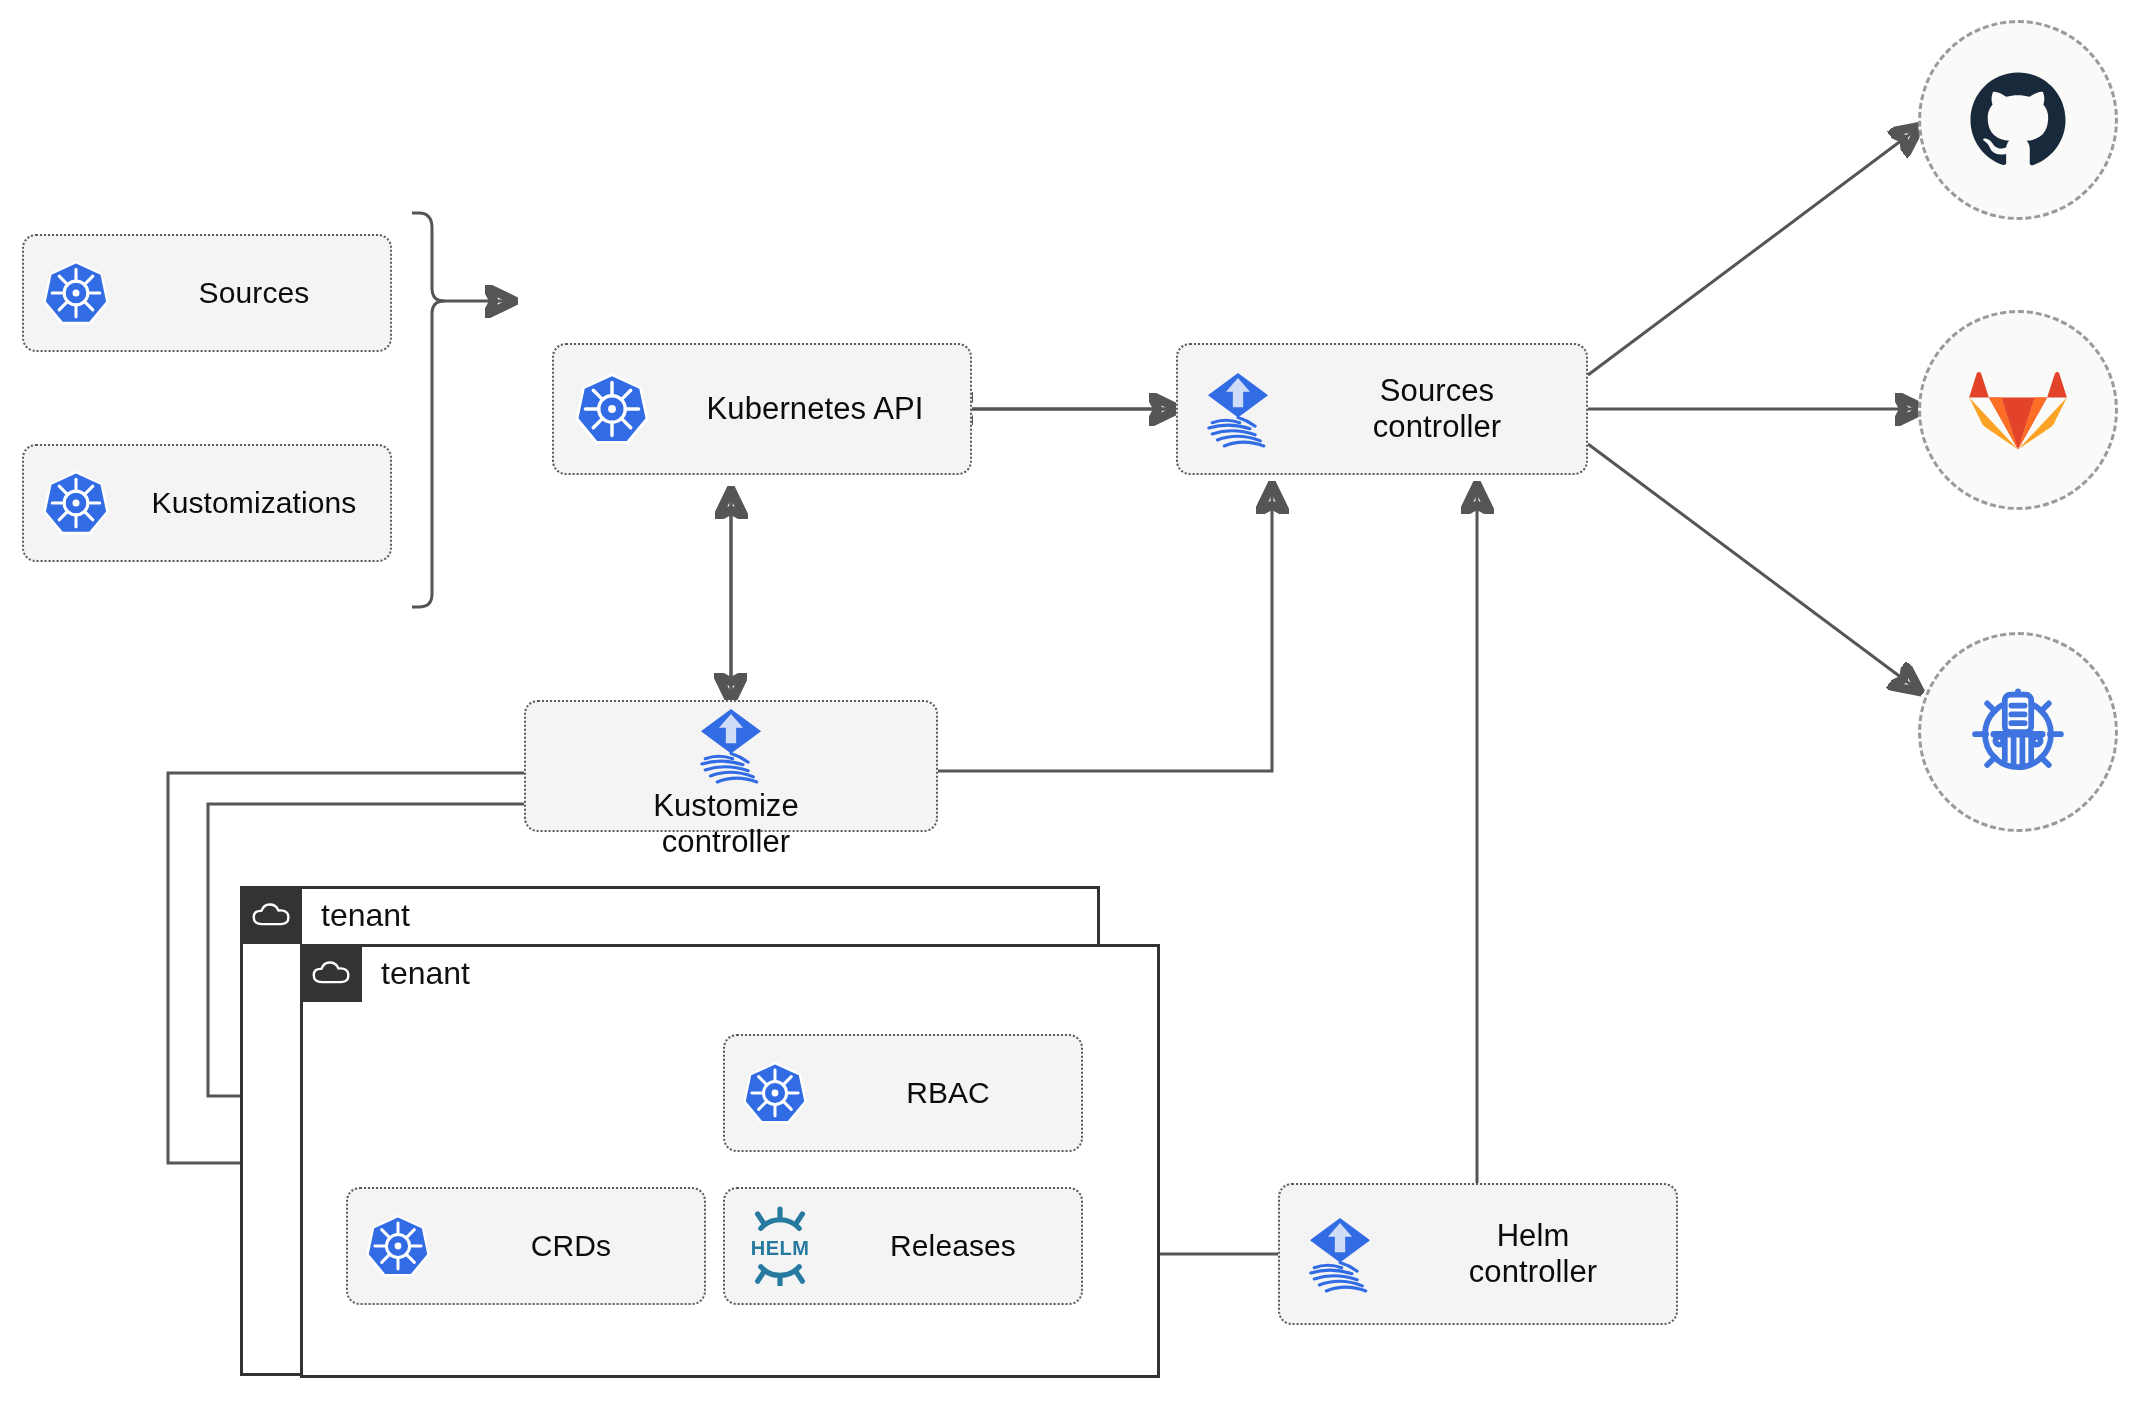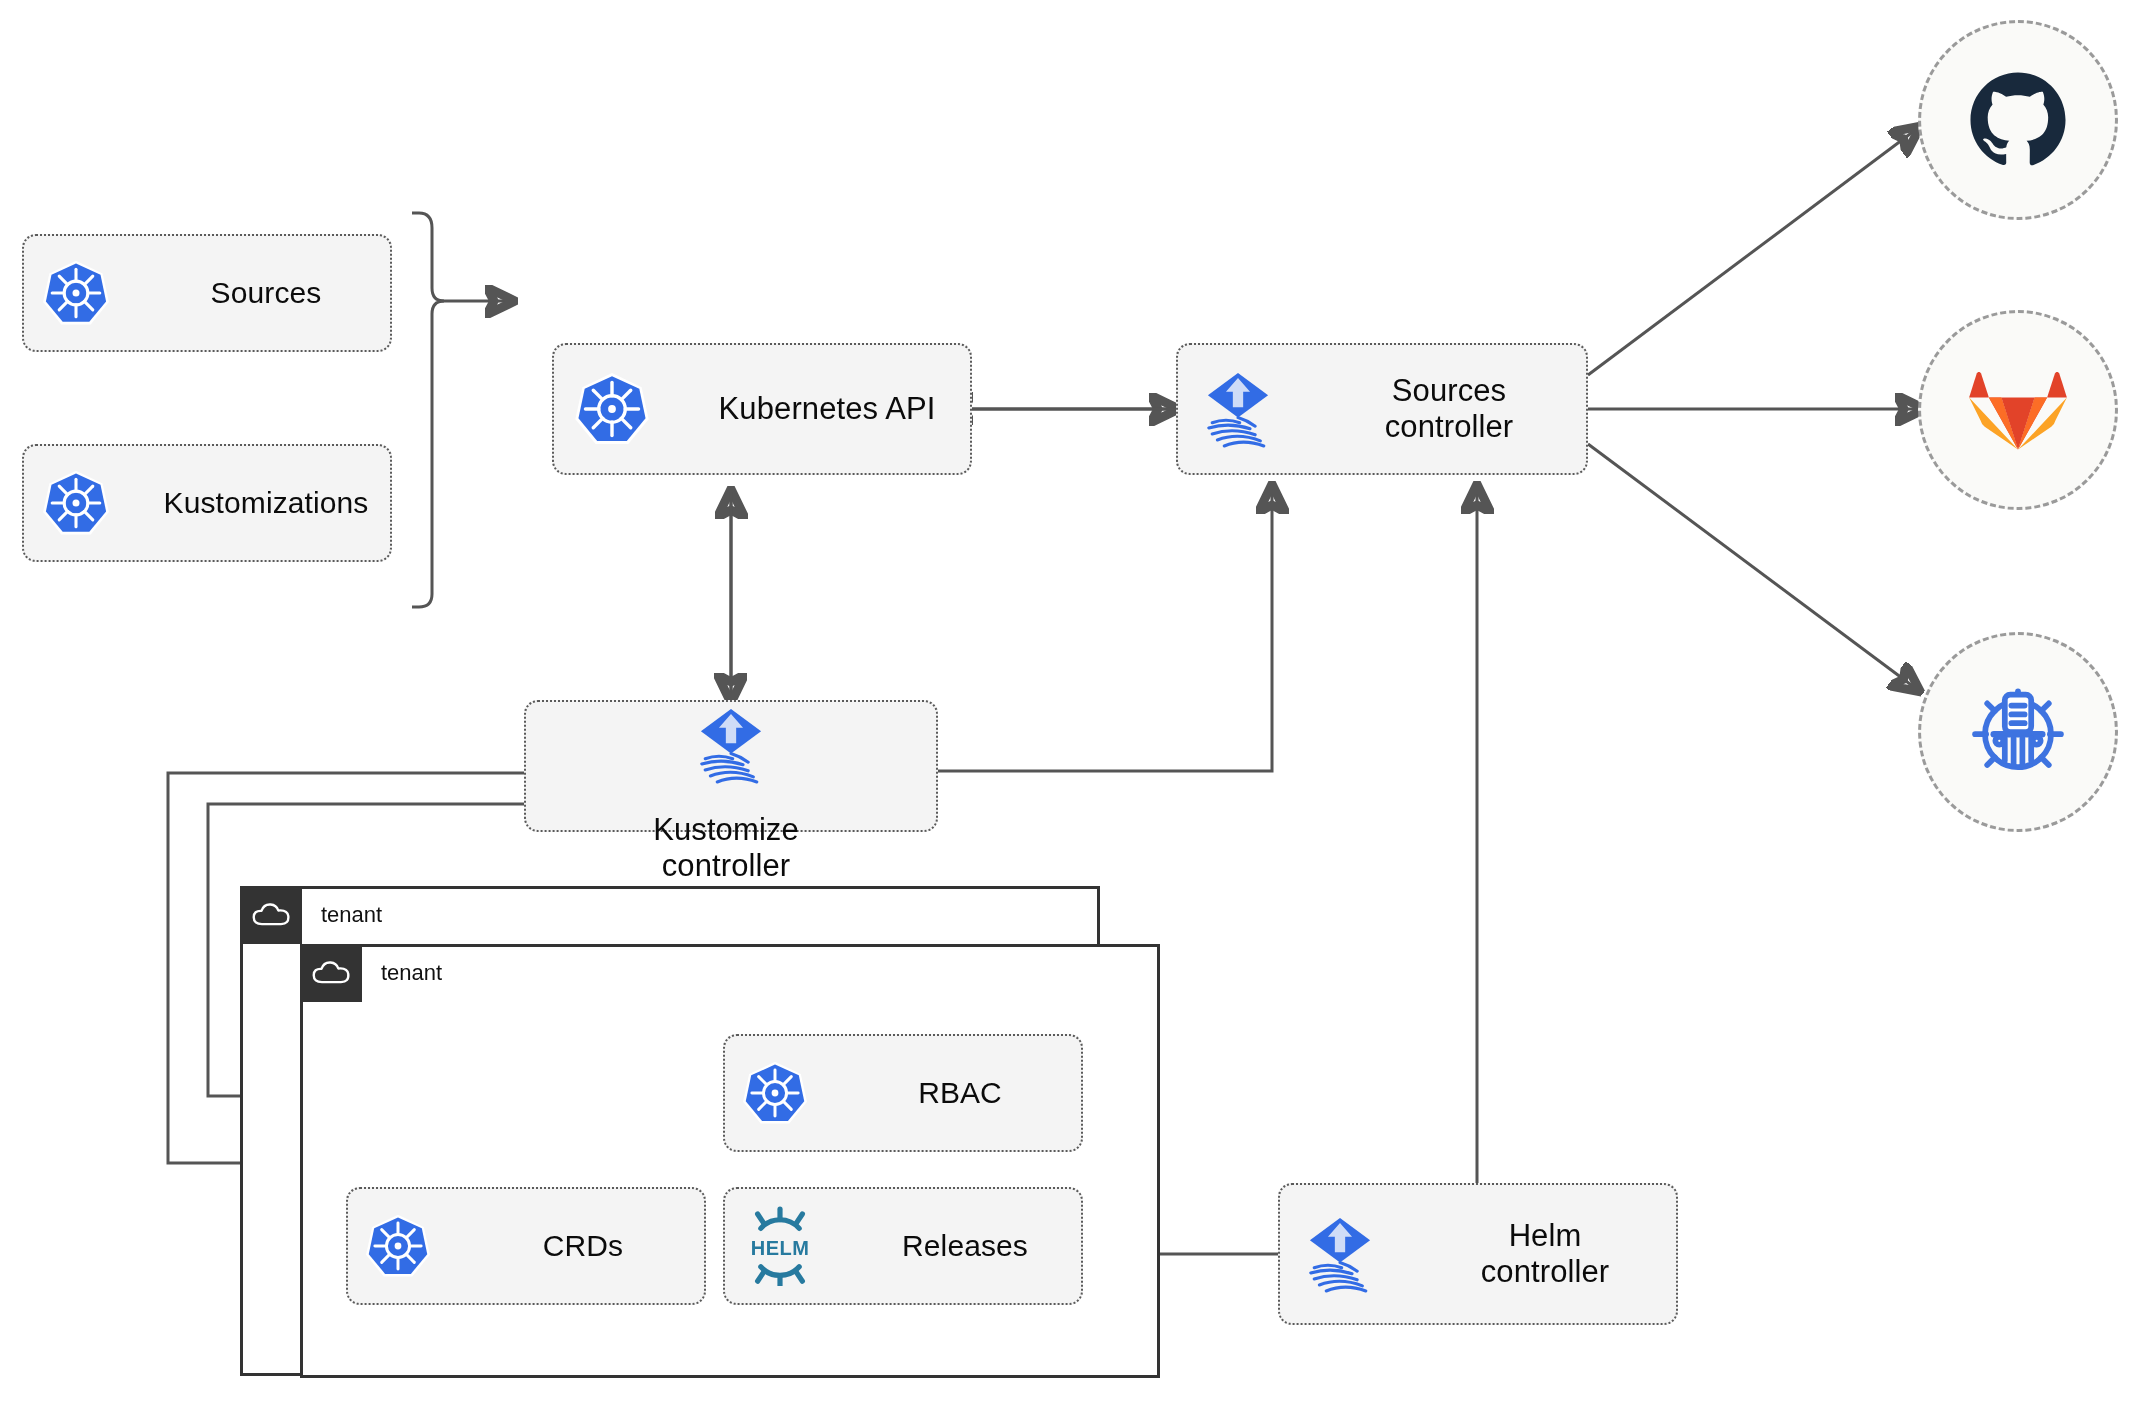--- a/index.html
+++ b/index.html
@@ -9,21 +9,20 @@
   
   .node{
     position:absolute;
     background:#f4f4f4;
     border:2px dotted #5a5a5a;
     border-radius:14px;
     display:flex;
     align-items:center;
     box-sizing:border-box;
     z-index:4;
-    gap:24px;
   }
   .node .ico{flex:0 0 auto;display:flex;align-items:center;justify-content:center;}
   .node .lbl{
     flex:1 1 auto;
     text-align:center;
     color:#0b0b0b;
     font-size:30px;
     line-height:1.16;
     letter-spacing:.1px;
     padding-right:10px;
@@ -53,21 +52,21 @@
     position:absolute;
     top:-3px;left:-3px;
     width:62px;height:58px;
     background:#333333;
     display:flex;align-items:center;justify-content:center;
   }
   .tenant .tname{
     position:absolute;
     top:-3px;left:62px;height:58px;
     display:flex;align-items:center;
-    font-size:22px;color:#111;
+    font-size:32px;color:#111;
     padding-left:16px;
   }
 
   svg.wires{position:absolute;left:0;top:0;width:2144px;height:1407px;z-index:2;pointer-events:none;}
   svg.wires path,svg.wires line{fill:none;stroke:#555555;stroke-width:3;}
 </style>
 </head>
 <body>
 
 <div id="canvas">

